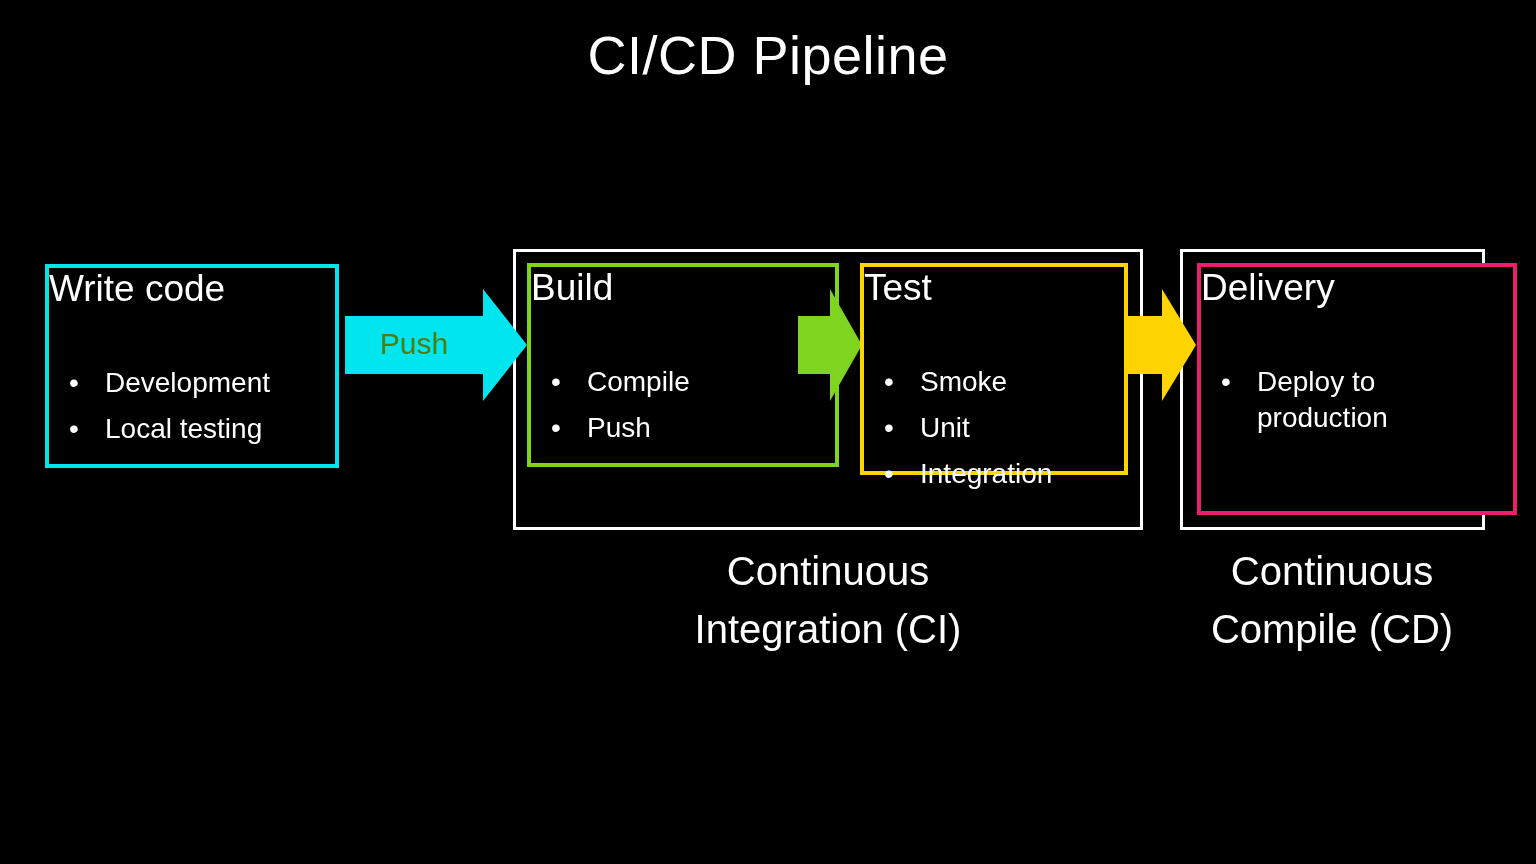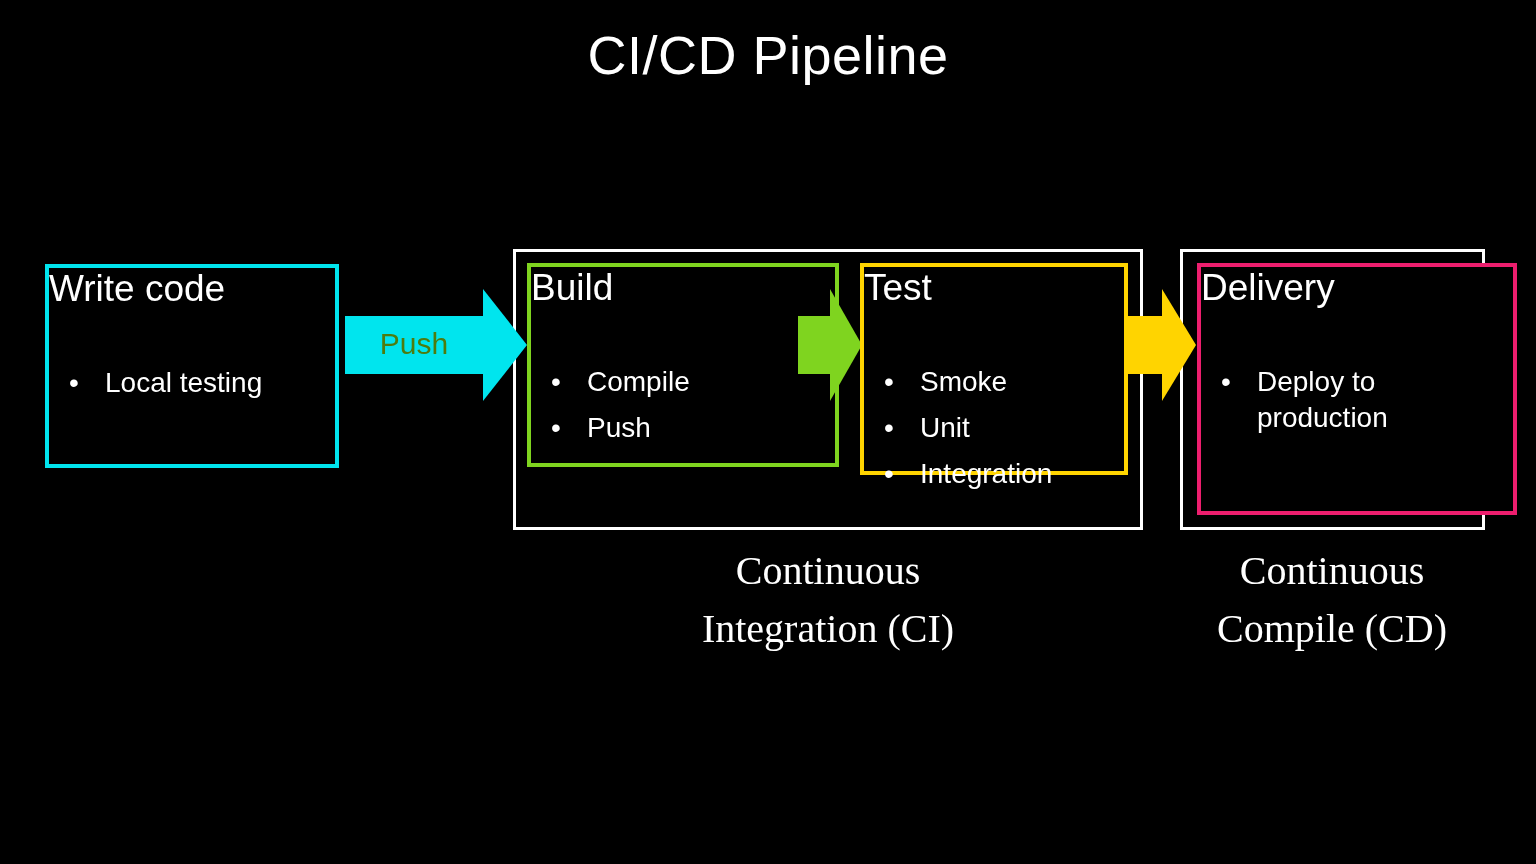--- a/index.html
+++ b/index.html
@@ -92,39 +92,39 @@
                  border-bottom: 56px solid transparent;
                  border-left: 34px solid #ffd400; }
 
   
   .group-label {
     position: absolute;
     top: 542px;
     text-align: center;
     font-size: 40px;
     line-height: 1.45;
-    font-family: Liberation Serif, serif;
   }
   .ci-label { left: 663px;  width: 330px; }
   .cd-label { left: 1177px; width: 310px; }
 </style>
 </head>
 <body>
 
 <div class="canvas">
 
   <h1 class="title">CI/CD Pipeline</h1>
 
   <div class="group-box ci-group"></div>
 
   <div class="group-box cd-group"></div>
 
   <div class="stage-box box-write">
     <div class="box-title">Write code</div>
     <ul class="bullets">
+      <li>Development</li>
       <li>Local testing</li>
     </ul>
   </div>
 
   <div class="arrow-body push-body"></div>
   <div class="arrow-head push-head"></div>
   <div class="push-label">Push</div>
 
   <div class="stage-box box-build">
     <div class="box-title">Build</div>

